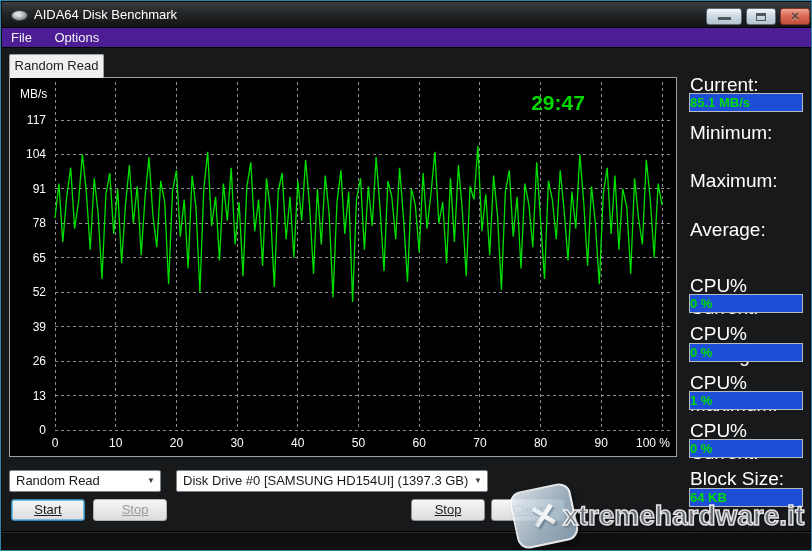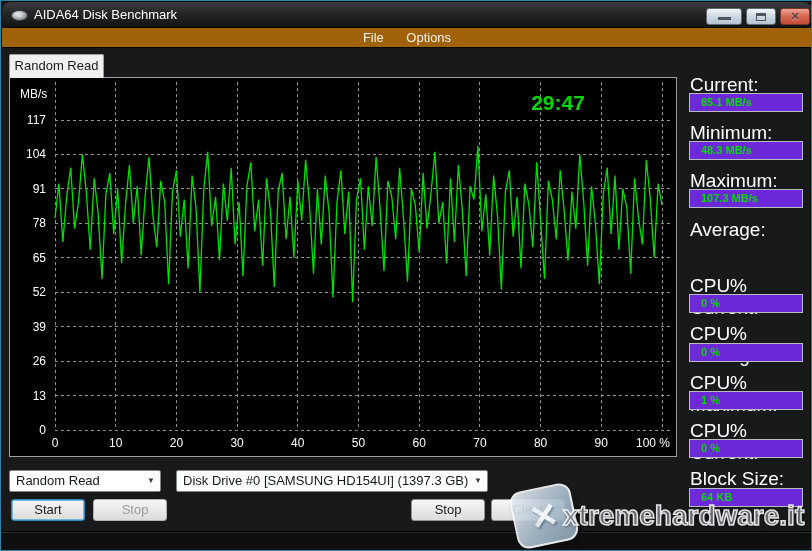--- a/index.html
+++ b/index.html
@@ -5,71 +5,71 @@
   * { margin:0; padding:0; box-sizing:border-box; }
   body { background:#333; font-family:"Liberation Sans", sans-serif; }
   #win {
     position:relative; width:812px; height:551px; overflow:hidden;
     background:#17191b; border:1px solid #2e86a6;
     box-shadow: inset 0 0 0 1px #0a0b0c;
   }
   
   #titlebar { position:absolute; left:1px; top:1px; width:810px; height:26px;
     background:linear-gradient(#3b3e41,#232527 45%,#121416);
-    border-bottom:1px solid #000;border-radius:9px; }
+    border-bottom:1px solid #000; }
   #app-icon { position:absolute; left:9px; top:8px; width:17px; height:11px;
     background:radial-gradient(ellipse at 40% 35%, #f2f2f2, #9aa0a6 60%, #5c6166);
     border-radius:50%; border:1px solid #3c4043; }
   #app-icon:after{ content:""; position:absolute; left:5px; top:3px; width:5px; height:3px;
     background:#d7dadd; border-radius:50%; }
   #title-text { position:absolute; left:32px; top:0; height:26px; line-height:26px;
     color:#ffffff; font-size:13px; }
   .capbtn { position:absolute; top:6px; height:17px; border:1px solid #5d6b77; border-radius:3px;
     background:linear-gradient(#f4f7fa,#cfdae4 45%,#b5c4d1); cursor:default; }
   #btn-min { left:704px; width:36px; }
   #btn-max { left:744px; width:30px; }
   #btn-close { left:778px; width:30px;
     background:linear-gradient(#efa596,#da6a55 45%,#c14e3a); border-color:#7e3428; }
   #btn-min i { position:absolute; left:11px; bottom:4px; width:13px; height:3px; background:#4e565e; }
   #btn-max i { position:absolute; left:9px; top:4px; width:10px; height:8px;
     border:1px solid #4e565e; border-top-width:3px; }
   #btn-close span { display:block; text-align:center; line-height:15px; font-size:11px;
     font-weight:bold; color:#5a4440; text-shadow:0 1px 0 rgba(255,255,255,.4); }
   
   #menubar { position:absolute; left:1px; top:27px; width:810px; height:20px;
-    background:#a16207; border-bottom:1px solid #000;text-align:center; }
+    background:#4c1d95; border-bottom:1px solid #000; }
   .menu-item { display:inline-block; height:20px; line-height:20px; padding:0 9px;
     color:#f2f2f2; font-size:13px; cursor:default; }
   
   #tab { position:absolute; left:8px; top:53px; width:95px; height:24px;
     background:#f0f0f0; border:1px solid #9aa0a4; border-bottom:none;
     border-radius:2px 2px 0 0; z-index:3;
     text-align:center; line-height:22px; font-size:13px; color:#1b1b1b; }
   
   #chart-panel { position:absolute; left:8px; top:76px; width:668px; height:380px;
     background:#000; border:1px solid #9aa0a4; z-index:2; }
   #chart-svg { position:absolute; left:0; top:0; }
   
   .stat-label { position:absolute; left:689px; width:118px; height:15px;
     color:#ffffff; font-size:19px; }
   .stat-value { position:absolute; left:688px; width:114px; height:19px;
-    background:#6d28d9; border:1px solid #b7bcc0; color:#00dd00;
-    font-size:11px; font-weight:bold; line-height:17px; padding-left:11px; }
+    background:#1d4ed8; border:1px solid #b7bcc0; color:#00dd00;
+    font-size:13px; font-weight:bold; line-height:17px; padding-left:0; }
   
   .combo { position:absolute; top:469px; height:22px; background:#fff;
     border:1px solid #7c8288; border-radius:2px; font-size:13px; color:#17191b;
     line-height:20px; padding-left:6px; cursor:default; }
   #combo-benchmark { left:8px;  width:152px; }
   #combo-drive     { left:175px; width:312px; }
   .combo .arrow { position:absolute; right:5px; top:0; line-height:20px;
     font-size:8px; color:#3c4043; }
   .pushbtn { position:absolute; top:498px; width:74px; height:22px;
     background:linear-gradient(#f6f6f6,#e9e9e9 50%,#dcdcdc);
     border:1px solid #8f9499; border-radius:3px;
-    text-align:center; line-height:20px; font-size:13px; color:#1b1b1b; cursor:default; }
+    text-align:center; line-height:20px; font-size:13px; color:#1b1b1b; cursor:default;text-decoration:underline; }
   #btn-start { left:10px; border:1px solid #2f8cbc; box-shadow:0 0 0 1px #7ab8d9 inset; }
   #btn-stop  { left:92px; color:#9b9b9b; border-color:#b0b3b6;padding-left:10px; }
   #btn-save  { left:410px; }
   #btn-clear { left:490px; }
   
   #statusbar { position:absolute; left:1px; top:530px; width:810px; height:20px;
     background:#0e0f10; border-top:1px solid #000; box-shadow:0 1px 0 #2a2c2e inset; }
   
   #watermark { position:absolute; left:0; top:0; width:812px; height:551px;
     pointer-events:none; z-index:9; }
@@ -157,23 +157,21 @@
         <text x="36" y="356" fill="#ffffff" font-size="12" font-family="Liberation Sans, sans-serif" text-anchor="end">0</text>
         <text x="10" y="20" fill="#ffffff" font-size="12" font-family="Liberation Sans, sans-serif">MB/s</text>
         <text x="548" y="32" fill="#00d800" font-size="21" font-weight="bold" font-family="Liberation Sans, sans-serif" text-anchor="middle">29:47</text>
         <polyline points="45.0,140.0 48.9,105.6 52.8,163.9 56.7,118.8 60.7,89.7 64.6,150.6 68.5,124.1 72.4,76.4 76.3,113.5 80.2,171.8 84.2,100.3 88.1,134.7 92.0,201.0 95.9,116.2 99.8,95.0 103.7,155.9 107.7,110.9 111.6,185.1 115.5,126.8 119.4,87.0 123.3,145.3 127.2,108.2 131.2,177.1 135.1,118.8 139.0,79.1 142.9,137.4 146.8,169.2 150.7,102.9 154.7,124.1 158.6,206.3 162.5,113.5 166.4,92.3 170.3,158.6 174.2,121.5 178.1,190.4 182.1,97.6 186.0,129.4 189.9,214.2 193.8,110.9 197.7,73.8 201.6,148.0 205.6,118.8 209.5,182.4 213.4,105.6 217.3,142.7 221.2,89.7 225.1,166.5 229.1,124.1 233.0,198.3 236.9,108.2 240.8,84.4 244.7,153.3 248.6,121.5 252.6,187.7 256.5,100.3 260.4,132.1 264.3,208.9 268.2,113.5 272.1,95.0 276.1,161.2 280.0,118.8 283.9,179.8 287.8,102.9 291.7,142.7 295.6,81.7 299.5,126.8 303.5,195.7 307.4,110.9 311.3,166.5 315.2,97.6 319.1,134.7 323.0,219.5 327.0,124.1 330.9,92.3 334.8,155.9 338.7,113.5 342.6,224.0 346.5,121.5 350.5,100.3 354.4,171.8 358.3,108.2 362.2,148.0 366.1,79.1 370.0,129.4 374.0,193.0 377.9,102.9 381.8,118.8 385.7,161.2 389.6,89.7 393.5,140.0 397.5,203.6 401.4,110.9 405.3,126.8 409.2,174.5 413.1,95.0 417.0,150.6 420.9,116.2 424.9,73.8 428.8,145.3 432.7,124.1 436.6,185.1 440.5,100.3 444.4,163.9 448.4,87.0 452.3,132.1 456.2,198.3 460.1,108.2 464.0,121.5 467.9,67.7 471.9,153.3 475.8,116.2 479.7,177.1 483.6,97.6 487.5,137.4 491.4,211.6 495.4,113.5 499.3,92.3 503.2,158.6 507.1,118.8 511.0,190.4 514.9,105.6 518.9,126.8 522.8,169.2 526.7,84.4 530.6,142.7 534.5,201.0 538.4,102.9 542.3,121.5 546.3,161.2 550.2,92.3 554.1,132.1 558.0,182.4 561.9,113.5 565.8,150.6 569.8,76.4 573.7,124.1 577.6,187.7 581.5,108.2 585.4,145.3 589.3,206.3 593.3,116.2 597.2,89.7 601.1,155.9 605.0,97.6 608.9,171.8 612.8,110.9 616.8,129.4 620.7,195.7 624.6,100.3 628.5,140.0 632.4,166.5 636.3,81.7 640.3,121.5 644.2,179.8 648.1,105.6 652.0,126.8" fill="none" stroke="#00e000" stroke-width="1.3"></polyline>
       </svg>
   </div>
 
   <div class="stat-label" style="top:73px">Current:</div>
   <div class="stat-value" style="top:92px">85.1 MB/s</div>
   <div class="stat-label" style="top:121px">Minimum:</div>
-  <div class="stat-value" style="top:140px">48.3 MB/s</div>
   <div class="stat-label" style="top:169px">Maximum:</div>
-  <div class="stat-value" style="top:188px">107.3 MB/s</div>
   <div class="stat-label" style="top:218px">Average:</div>
   <div class="stat-label" style="top:274px">CPU% Current:</div>
   <div class="stat-value" style="top:293px">0 %</div>
   <div class="stat-label" style="top:322px">CPU% Average:</div>
   <div class="stat-value" style="top:342px">0 %</div>
   <div class="stat-label" style="top:371px">CPU% Maximum:</div>
   <div class="stat-value" style="top:390px">1 %</div>
   <div class="stat-label" style="top:419px">CPU% Current:</div>
   <div class="stat-value" style="top:438px">0 %</div>
   <div class="stat-label" style="top:467px">Block Size:</div>

